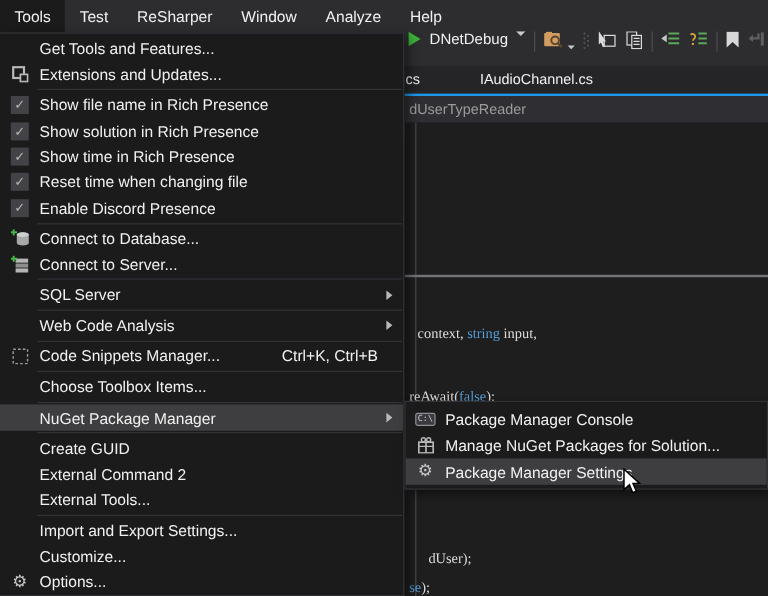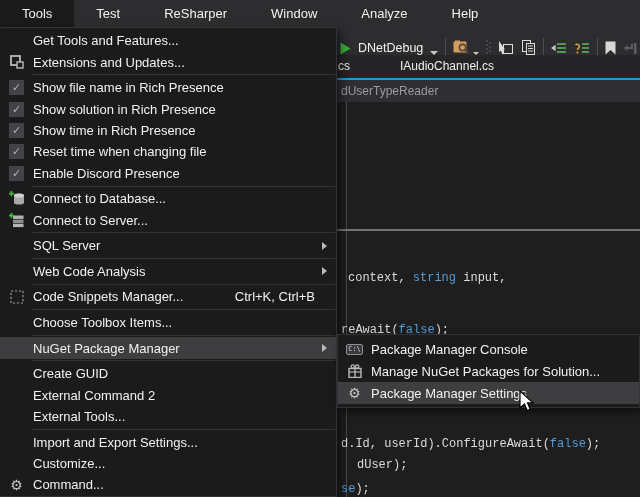--- a/index.html
+++ b/index.html
@@ -2,37 +2,37 @@
 <html style="--menubar-bg: #2d2d30; --menu-bg: #1b1b1c; --highlight-bg: #3e3e40; --code-bg: #1e1e1e; --accent-blue: #1c97ea; --keyword-blue: #569cd6; --run-green: #3cb039; --text: #f1f1f1;"><head>
 <meta charset="utf-8">
 <style>
   *{box-sizing:border-box;margin:0;padding:0}
   html,body{width:640px;height:497px;overflow:hidden;background:#1e1e1e;
     font-family:"Liberation Sans",sans-serif;position:relative}
 
   
   .header{position:absolute;left:0;top:0;width:640px;height:55px;background:var(--menubar-bg,#2d2d30)}
   .menubar{position:absolute;left:0;top:0;height:27px;display:flex;color:var(--text,#f1f1f1);font-size:13px;z-index:5}
-  .menubar .mitem{padding:0 22px;line-height:27px;cursor:default}
+  .menubar .mitem{padding:0 12px;line-height:27px;cursor:default}
   .menubar .mitem.open{background:var(--menu-bg,#1b1b1c)}
 
   
-  .toolbar{position:absolute;left:338px;top:26px;right:0;height:29px;display:flex;align-items:flex-end;gap:7px;padding-left:2px;overflow:hidden}
+  .toolbar{position:absolute;left:338px;top:26px;right:0;height:29px;display:flex;align-items:flex-start;gap:7px;padding-left:2px;overflow:hidden}
   .tb-label{font-size:12.5px;color:var(--text,#f1f1f1)}
   .tb-sep{width:1px;height:17px;background:#4c4c52;flex:0 0 1px}
   .caret{width:0;height:0;border-left:4px solid transparent;border-right:4px solid transparent;border-top:4px solid #c8c8c8}
   .caret.small{border-left-width:3px;border-right-width:3px;border-top-width:3px;margin-top:12px;margin-left:-4px}
   .tb-btn{display:flex;align-items:center}
 
   
   .tabband{position:absolute;left:337px;top:55px;right:0;height:23px;background:#252528}
   .tab{position:absolute;top:0;height:23px;line-height:23px;font-size:12px;color:var(--text,#f1f1f1);white-space:nowrap}
   .accent-line{position:absolute;left:337px;top:78px;right:0;height:2px;background:var(--accent-blue,#1c97ea)}
   .breadcrumb{position:absolute;left:337px;top:80px;right:0;height:35px;background:#2f2f33;border-bottom:6px solid #22c55e;color:#9b9b9b;font-size:12px;line-height:22px;padding-left:4px;white-space:nowrap;overflow:hidden}
-  .code{position:absolute;left:337px;top:102px;right:0;bottom:0;background:var(--code-bg,#1e1e1e);font-family:Liberation Mono, monospace;font-size:12px;color:#dcdcdc;overflow:hidden}
+  .code{position:absolute;left:337px;top:102px;right:0;bottom:0;background:var(--code-bg,#1e1e1e);font-family:Liberation Serif, serif;font-size:12px;color:#dcdcdc;overflow:hidden}
   .margin-line{position:absolute;left:9px;top:0;bottom:0;width:1px;background:#4a4a50}
   .hsplit{position:absolute;left:0;right:0;top:127px;height:2px;background:#737378}
   .code-line{position:absolute;white-space:pre}
   .tok-kw{color:var(--keyword-blue,#569cd6)}
 
   
   .dropdown{position:absolute;left:0;top:27px;width:337px;bottom:0;background:var(--menu-bg,#1b1b1c);
     border:1px solid #333337;border-left:none;box-shadow:4px 4px 9px rgba(0,0,0,.5);z-index:10;padding-top:2px;overflow:hidden}
   .menu-item{height:21.4px;display:flex;align-items:center;color:var(--text,#f1f1f1);font-size:13px;cursor:default}
   .menu-item.highlighted{background:var(--highlight-bg,#3e3e40)}
@@ -150,21 +150,20 @@
 </div>
 <div class="accent-line"></div>
 <div class="breadcrumb">dUserTypeReader</div>
 
 <div class="code">
   <div class="margin-line"></div>
   <div class="hsplit"></div>
 
 <div class="code-line" style="left: 11px; top: 169px;"><span class="tok-plain">context, </span><span class="tok-kw">string</span><span class="tok-plain"> input,</span></div>
     <div class="code-line" style="left: 4px; top: 221px; text-align: center;"><span class="tok-plain">reAwait(</span><span class="tok-kw">false</span><span class="tok-plain">);</span></div>
-    <div class="code-line" style="left: 4px; top: 335px;"><span class="tok-plain">d.Id, userId).ConfigureAwait(</span><span class="tok-kw">false</span><span class="tok-plain">);</span></div>
     <div class="code-line" style="left: 20px; top: 356px;"><span class="tok-plain">dUser);</span></div>
     <div class="code-line" style="left: 4px; top: 380px;"><span class="tok-kw">se</span><span class="tok-plain">);</span></div>
   </div>
 
 <div class="dropdown">
     <div class="menu-item">
       <span class="icon-well"></span>
       <span class="menu-label">Get Tools and Features...</span>
     </div>
     <div class="menu-item">
@@ -283,21 +282,21 @@
       <span class="menu-label">Import and Export Settings...</span>
     </div>
     <div class="menu-item">
       <span class="icon-well"></span>
       <span class="menu-label">Customize...</span>
     </div>
     <div class="menu-item">
       <span class="icon-well">
         <span class="gear-glyph">⚙</span>
       </span>
-      <span class="menu-label">Command...</span>
+      <span class="menu-label">Options...</span>
     </div>
   </div>
 <div class="submenu" style="top: 334px;">
     <div class="menu-item">
       <span class="icon-well">
         <span class="console-glyph">C:\</span>
       </span>
       <span class="menu-label">Package Manager Console</span>
     </div>
     <div class="menu-item">

